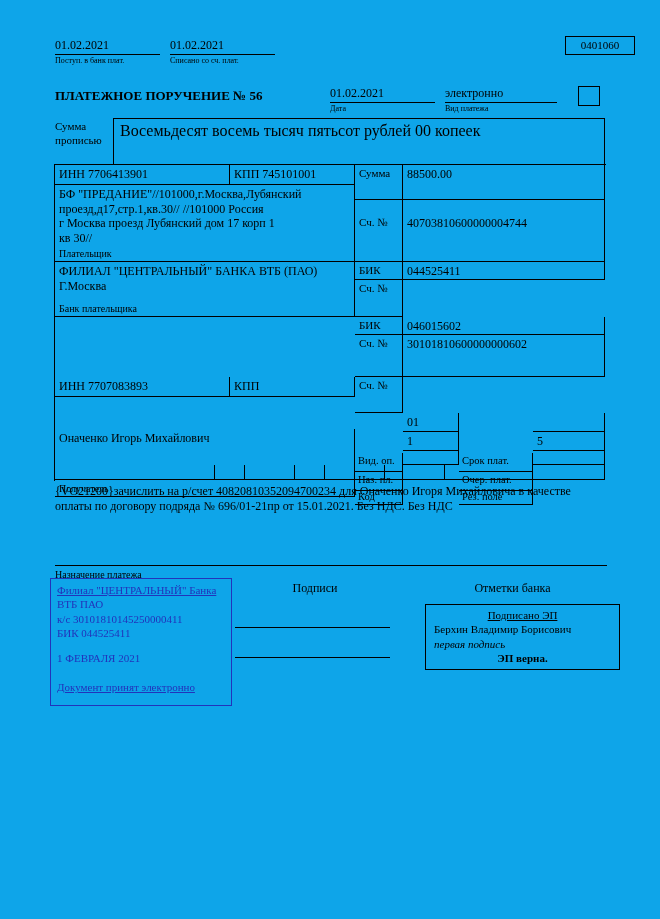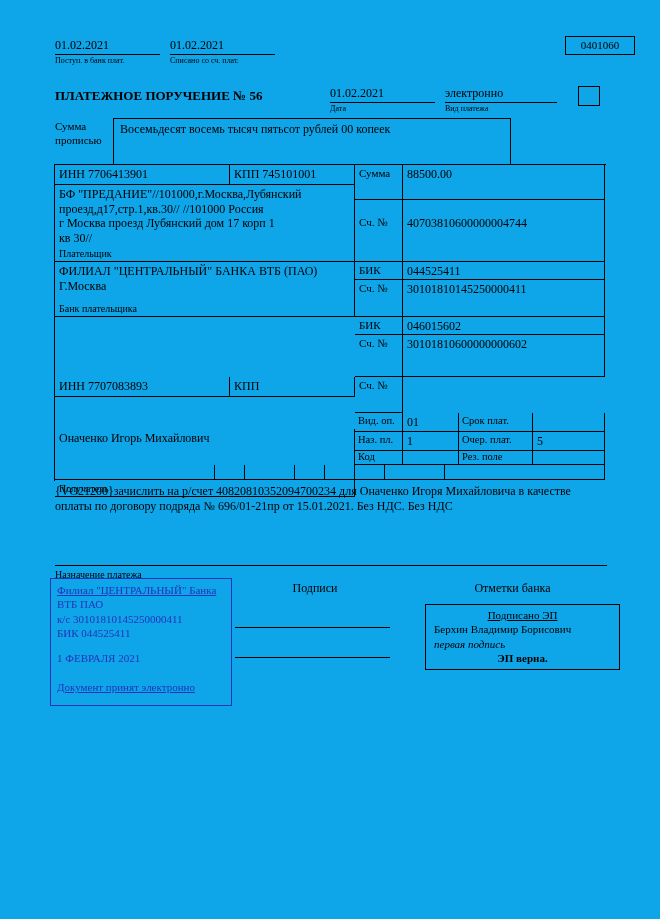--- a/index.html
+++ b/index.html
@@ -12,30 +12,30 @@
   .field { position:absolute; }
   .field .val { font-size:12px; border-bottom:1px solid #000; padding-bottom:1px; min-height:15px; }
   .field .lbl { font-size:8px; padding-top:1px; }
   .code-box { position:absolute; left:565px; top:36px; width:70px; height:19px;
               border:1px solid #000; font-size:11px; text-align:center; line-height:17px; }
 
   .doc-title { position:absolute; left:55px; top:88px; font-size:13px; font-weight:bold; }
   .small-box { position:absolute; left:578px; top:86px; width:22px; height:20px; border:1px solid #000; }
 
   .aw-label { position:absolute; left:55px; top:120px; width:58px; font-size:11px; line-height:1.25; }
-  .aw-box { position:absolute; left:113px; top:118px; width:398px; height:47px;
-            border:1px solid #000; padding:3px 6px; font-size:12px; }
+  .aw-box { position:absolute; left:113px; top:118px; width:492px; height:47px;
+            border:1px solid #000; padding:3px 6px; font-size:16px; }
 
   
   .tbl { position:absolute; left:54px; top:164px; width:552px; height:301px;
          border-top:1px solid #000; border-left:1px solid #000; }
   .c { position:absolute; border-right:1px solid #000; border-bottom:1px solid #000;
        padding:2px 4px; font-size:12px; overflow:hidden; }
   .c.lab { font-size:11px; }
-  .c.small { font-size:10.5px; padding:2px 3px; }
+  .c.small { font-size:10.5px; padding:2px 3px;margin-top:40px; }
   .c.stack { display:flex; flex-direction:column; justify-content:space-between; }
   .cell-text { white-space:pre-line; line-height:1.22; }
   .cell-sub { font-size:10px; }
   .padtop { padding-top:16px; }
 
   
   .strip { position:absolute; left:54px; top:465px; width:552px; height:16px; border-left:1px solid #000; }
   .strip .sc { position:absolute; top:0; height:15px; border-right:1px solid #000; border-bottom:1px solid #000; }
 
   .purpose { position:absolute; left:55px; top:484px; width:552px; height:82px;
@@ -107,21 +107,20 @@
     <div class="c padtop" style="left:348px; top:35px; width:202px; height:62px;">40703810600000004744</div>
 
     <div class="c stack" style="left:0; top:97px; width:300px; height:55px;">
       <div class="cell-text">ФИЛИАЛ "ЦЕНТРАЛЬНЫЙ" БАНКА ВТБ (ПАО)
 Г.Москва</div>
       <div class="cell-sub">Банк плательщика</div>
     </div>
     <div class="c lab" style="left:300px; top:97px; width:48px; height:18px;">БИК</div>
     <div class="c" style="left:348px; top:97px; width:202px; height:18px;">044525411</div>
     <div class="c lab" style="left:300px; top:115px; width:48px; height:37px;">Сч. №</div>
-    <div class="c" style="left:348px; top:115px; width:202px; height:37px;">30101810145250000411</div>
 
     <div class="c lab" style="left:300px; top:152px; width:48px; height:18px;">БИК</div>
     <div class="c" style="left:348px; top:152px; width:202px; height:18px;">046015602</div>
     <div class="c lab" style="left:300px; top:170px; width:48px; height:42px;">Сч. №</div>
     <div class="c" style="left:348px; top:170px; width:202px; height:42px;">30101810600000000602</div>
 
     <div class="c" style="left:0; top:212px; width:175px; height:20px;">ИНН 7707083893</div>
     <div class="c" style="left:175px; top:212px; width:125px; height:20px;">КПП</div>
     <div class="c lab" style="left:300px; top:212px; width:48px; height:36px;">Сч. №</div>
 

